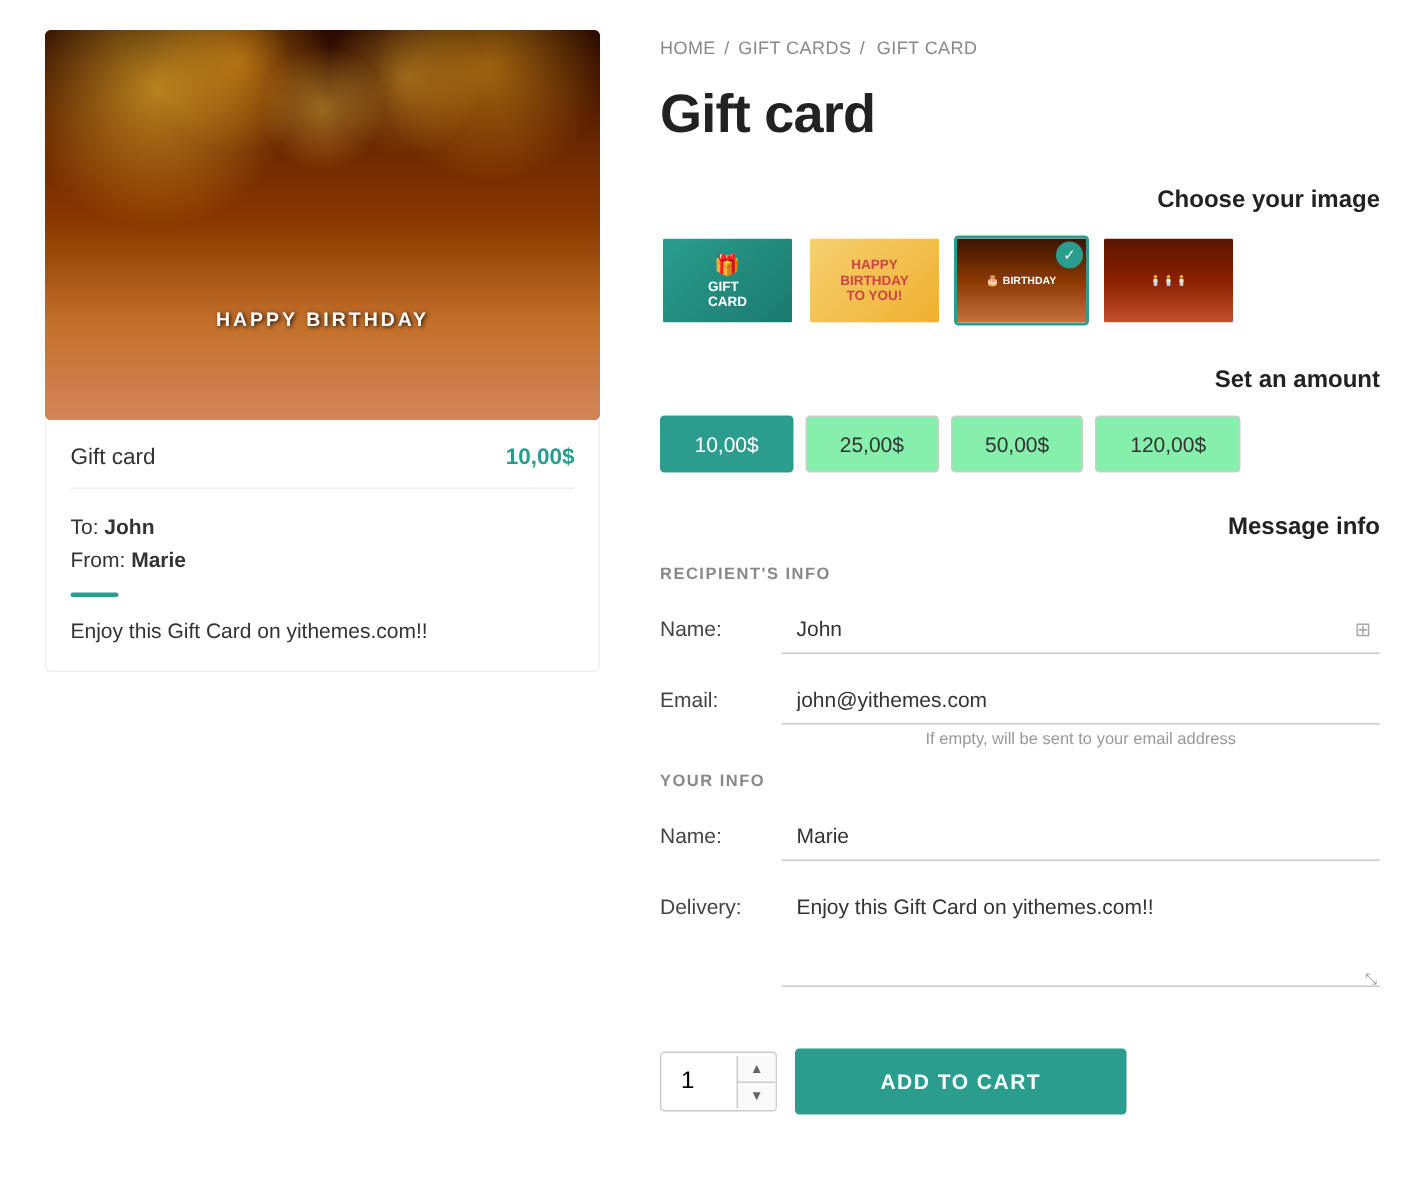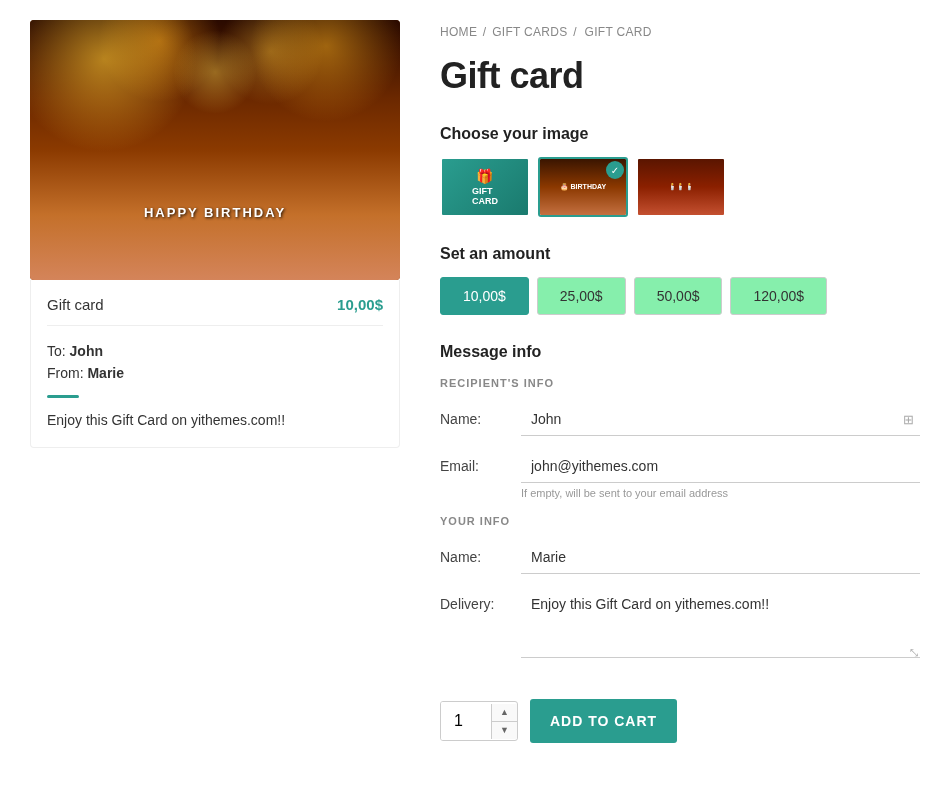--- a/index.html
+++ b/index.html
@@ -132,20 +132,21 @@
       color: #222;
       margin-bottom: 28px;
       letter-spacing: -0.5px;
     }
 
     .section-label {
       font-size: 16px;
       font-weight: 700;
       color: #222;
       margin-bottom: 14px;
+      text-align: right;
     }
 
     
     .image-selector {
       display: flex;
       gap: 8px;
       margin-bottom: 28px;
     }
     .img-thumb {
       width: 90px;
@@ -280,21 +281,21 @@
       border-bottom: 1px solid #ccc;
       font-size: 14px;
       color: #333;
       outline: none;
       background: transparent;
     }
     .form-hint {
       font-size: 11px;
       color: #999;
       margin-top: 4px;
-      text-align: left;
+      text-align: center;
     }
     textarea.form-input {
       resize: none;
       height: 70px;
       border: none;
       border-bottom: 1px solid #ccc;
       font-family: inherit;
     }
     .textarea-wrap {
       position: relative;
@@ -344,21 +345,21 @@
       border: none;
       line-height: 1;
     }
     .qty-arrow + .qty-arrow {
       border-top: 1px solid #ccc;
     }
     .add-to-cart-btn {
       background: #2a9d8f;
       color: #fff;
       border: none;
-      padding: 14px 20px;
+      padding: 14px 57px;
       font-size: 14px;
       font-weight: 700;
       letter-spacing: 1px;
       border-radius: 3px;
       cursor: pointer;
       text-transform: uppercase;
     }
     .input-with-icon {
       position: relative;
       display: flex;
@@ -416,20 +417,25 @@
     <div class="section-label">Choose your image</div>
     <div class="image-selector">
 
       <div class="img-thumb">
         <div class="thumb-bg thumb-gift-card">
           <div class="gift-icon">🎁</div>
           <div>GIFT<br>CARD</div>
         </div>
       </div>
 
+      <div class="img-thumb">
+        <div class="thumb-bg thumb-happy-bday">
+          HAPPY<br>BIRTHDAY<br>TO YOU!
+        </div>
+      </div>
 
       <div class="img-thumb selected">
         <div class="thumb-bg thumb-birthday-candles">
           🎂 BIRTHDAY
         </div>
         <div class="check-mark">✓</div>
       </div>
 
       <div class="img-thumb">
         <div class="thumb-bg thumb-cake">

